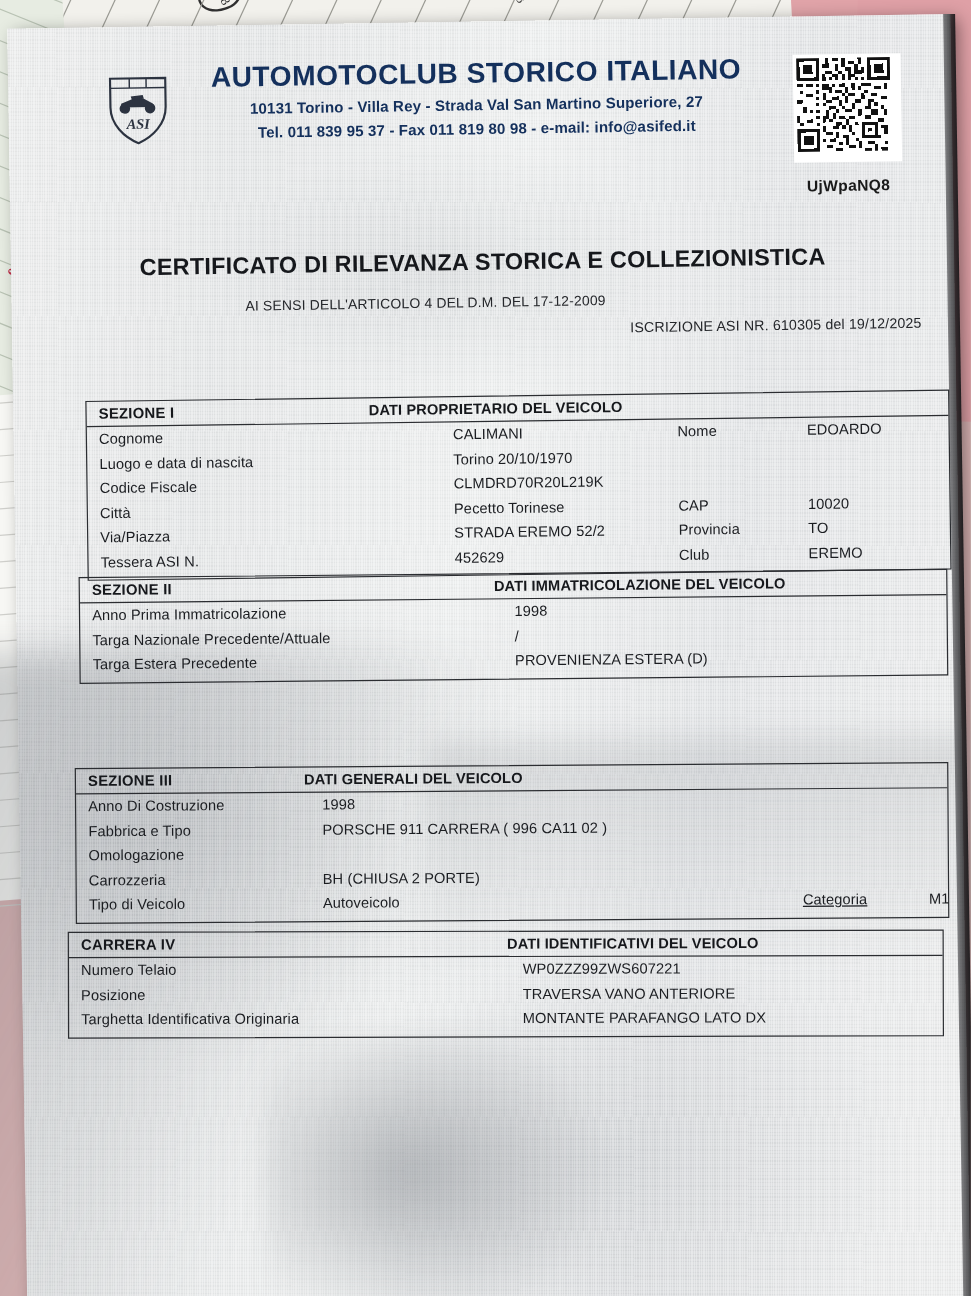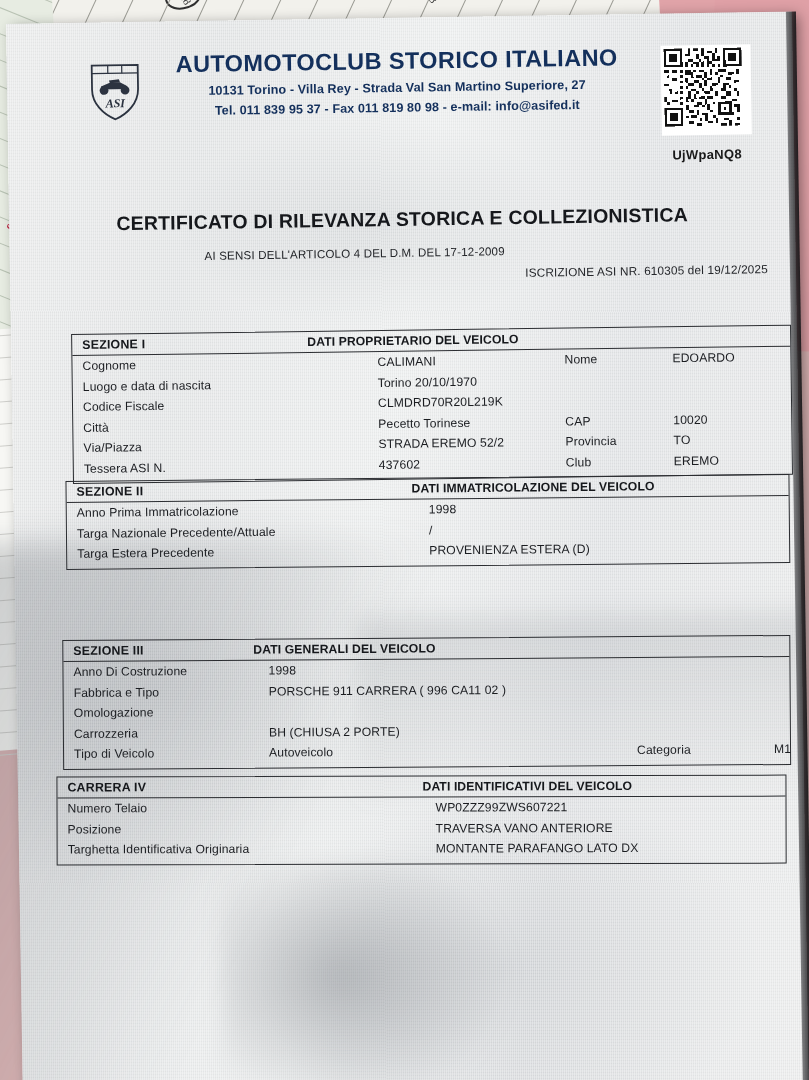--- a/index.html
+++ b/index.html
@@ -177,21 +177,21 @@
   #sec1 .row .lbl2{left:492px;}
   #sec1 .row .val2{left:600px;}
 
   #sec2{left:52px;top:460px;width:722px;}
   #sec2 .sec-head .sec-ttl{left:345px;}
   #sec2 .row .val{left:362px;}
 
   #sec3{left:46px;top:620px;width:726px;}
   #sec3 .sec-head .sec-ttl{left:190px;}
   #sec3 .row .val{left:205px;}
-  #sec3 .row .lbl2{left:573px;}
+  #sec3 .row .lbl2{left:605px;text-decoration:underline;}
   #sec3 .row .val2{left:710px;}
 
   #sec4{left:38px;top:758px;width:728px;}
   #sec4 .sec-head .sec-ttl{left:365px;}
   #sec4 .row .val{left:378px;}
 
   
   #sec1{transform:rotate(0.15deg);}
   #sec2{transform:rotate(0.35deg);}
   #sec3{transform:rotate(0.5deg);}
@@ -403,21 +403,21 @@
           <span class="val2">10020</span>
         </div>
         <div class="row">
           <span class="lbl">Via/Piazza</span>
           <span class="val">STRADA EREMO 52/2</span>
           <span class="lbl2">Provincia</span>
           <span class="val2">TO</span>
         </div>
         <div class="row">
           <span class="lbl">Tessera ASI N.</span>
-          <span class="val">437602</span>
+          <span class="val">452629</span>
           <span class="lbl2">Club</span>
           <span class="val2">EREMO</span>
         </div>
       </div>
     </div>
 
     <div class="section" id="sec2">
       <div class="sec-head">
         <span class="sec-no">SEZIONE II</span>
         <span class="sec-ttl">DATI IMMATRICOLAZIONE DEL VEICOLO</span>

